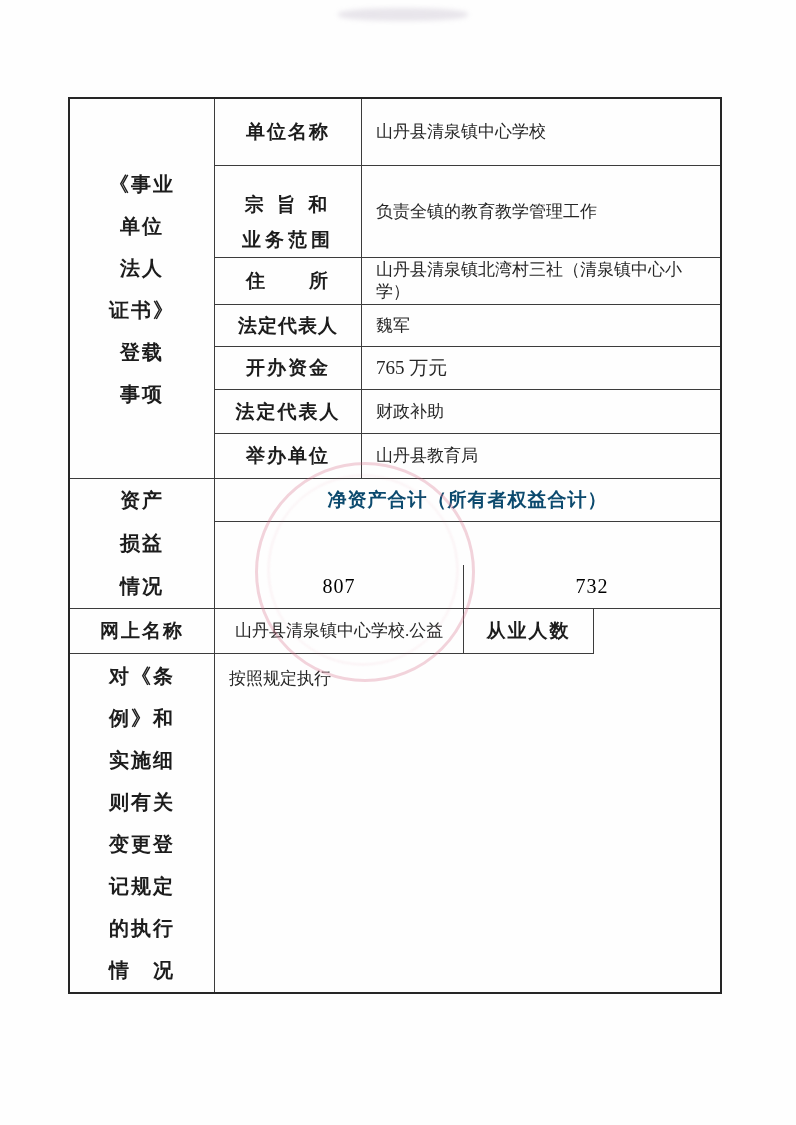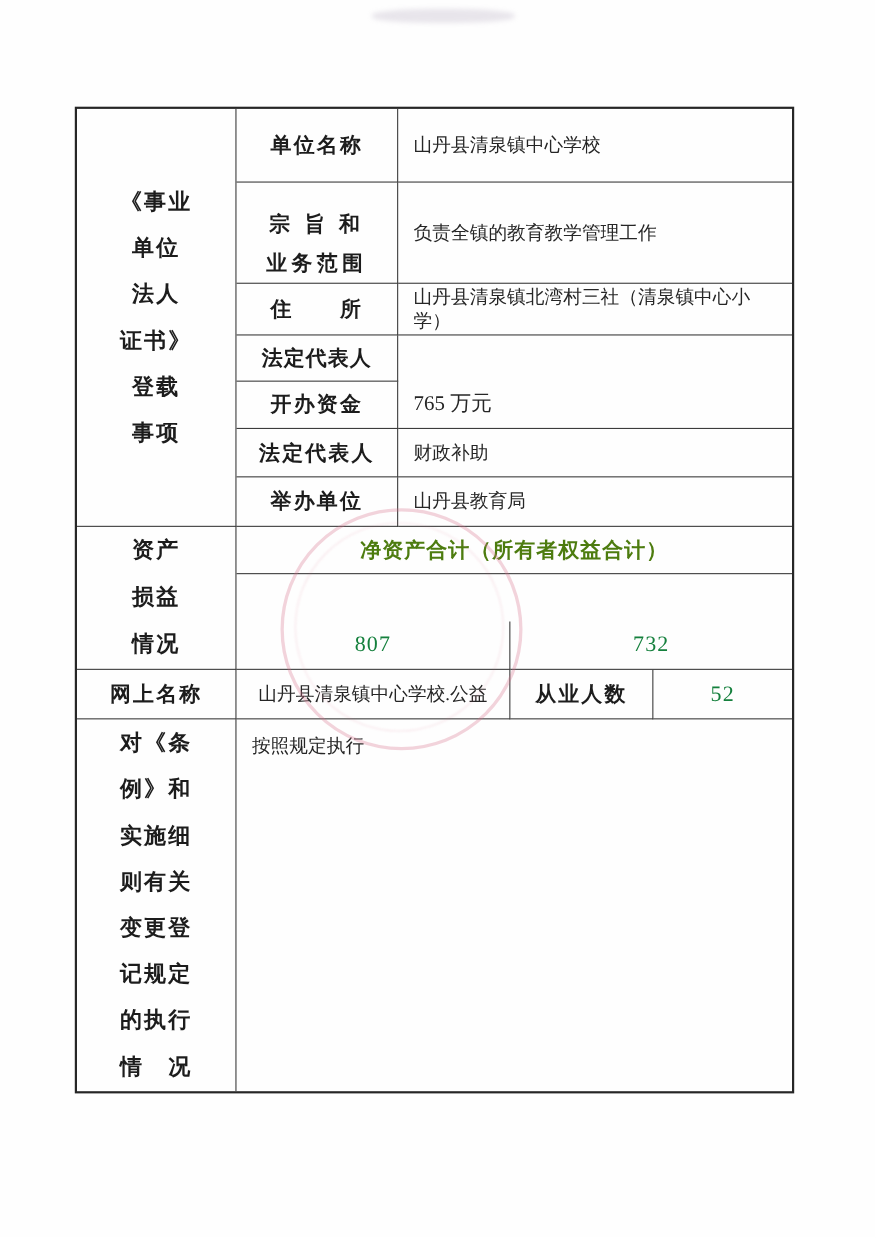--- a/index.html
+++ b/index.html
@@ -50,25 +50,25 @@
   }
   .flabel2 .lline{line-height:35px;letter-spacing:4px;}
   .val{
     padding-left:14px;padding-right:8px;
     font-size:17px;line-height:22px;color:#262626;
   }
   .valnum{font-size:19px;}
   .center{justify-content:center;text-align:center;padding-left:0;}
   .hdr{
     justify-content:center;text-align:center;
-    font-weight:bold;font-size:19px;letter-spacing:1px;color:#4d7c0f;
+    font-weight:bold;font-size:19px;letter-spacing:1px;color:#0c4a6e;
   }
   .num{
     justify-content:center;text-align:center;
-    font-size:20px;color:#15803d;letter-spacing:1px;
+    font-size:20px;color:#000000;letter-spacing:1px;
   }
   .topleft{
     align-items:flex-start;
     padding-top:14px;
   }
   
   .seal{
     position:absolute;pointer-events:none;border-radius:50%;
   }
   .seal-outer{
@@ -106,20 +106,21 @@
     <div class="cell flabel2 br bb" style="left:145px;top:67px;width:147px;height:92px;">
       <div class="lline">宗 旨 和</div>
       <div class="lline">业务范围</div>
     </div>
     <div class="cell val bb" style="left:292px;top:67px;width:358px;height:92px;">负责全镇的教育教学管理工作</div>
 
     <div class="cell val bb" style="left:292px;top:159px;width:358px;height:47px;">山丹县清泉镇北湾村三社（清泉镇中心小学）</div>
     <div class="cell flabel br bb" style="left:145px;top:159px;width:147px;height:47px;">住　　所</div>
 
     <div class="cell flabel br bb" style="left:145px;top:206px;width:147px;height:42px;letter-spacing:1px;">法定代表人</div>
+    <div class="cell val bb" style="left:292px;top:206px;width:358px;height:42px;">魏军</div>
 
     <div class="cell flabel br bb" style="left:145px;top:248px;width:147px;height:43px;">开办资金</div>
     <div class="cell val valnum bb" style="left:292px;top:248px;width:358px;height:43px;">765 万元</div>
 
     <div class="cell flabel br bb" style="left:145px;top:291px;width:147px;height:44px;">法定代表人</div>
     <div class="cell val bb" style="left:292px;top:291px;width:358px;height:44px;">财政补助</div>
 
     <div class="cell flabel br bb" style="left:145px;top:335px;width:147px;height:45px;">举办单位</div>
     <div class="cell val bb" style="left:292px;top:335px;width:358px;height:45px;">山丹县教育局</div>
 
@@ -131,21 +132,20 @@
 
     <div class="cell hdr bb" style="left:145px;top:380px;width:505px;height:43px;">净资产合计（所有者权益合计）</div>
 
 
     <div class="cell num br bb" style="left:145px;top:466px;width:249px;height:44px;">807</div>
     <div class="cell num bb" style="left:394px;top:466px;width:256px;height:44px;">732</div>
 
     <div class="cell flabel br bb" style="left:0;top:510px;width:145px;height:45px;">网上名称</div>
     <div class="cell val center br bb" style="left:145px;top:510px;width:249px;height:45px;padding-right:0;">山丹县清泉镇中心学校.公益</div>
     <div class="cell flabel br bb" style="left:394px;top:510px;width:130px;height:45px;">从业人数</div>
-    <div class="cell num bb" style="left:524px;top:510px;width:126px;height:45px;">52</div>
 
     <div class="cell side br" style="left:0;top:555px;width:145px;height:338px;">
       <div class="sline">对《条</div>
       <div class="sline">例》和</div>
       <div class="sline">实施细</div>
       <div class="sline">则有关</div>
       <div class="sline">变更登</div>
       <div class="sline">记规定</div>
       <div class="sline">的执行</div>
       <div class="sline">情　况</div>

